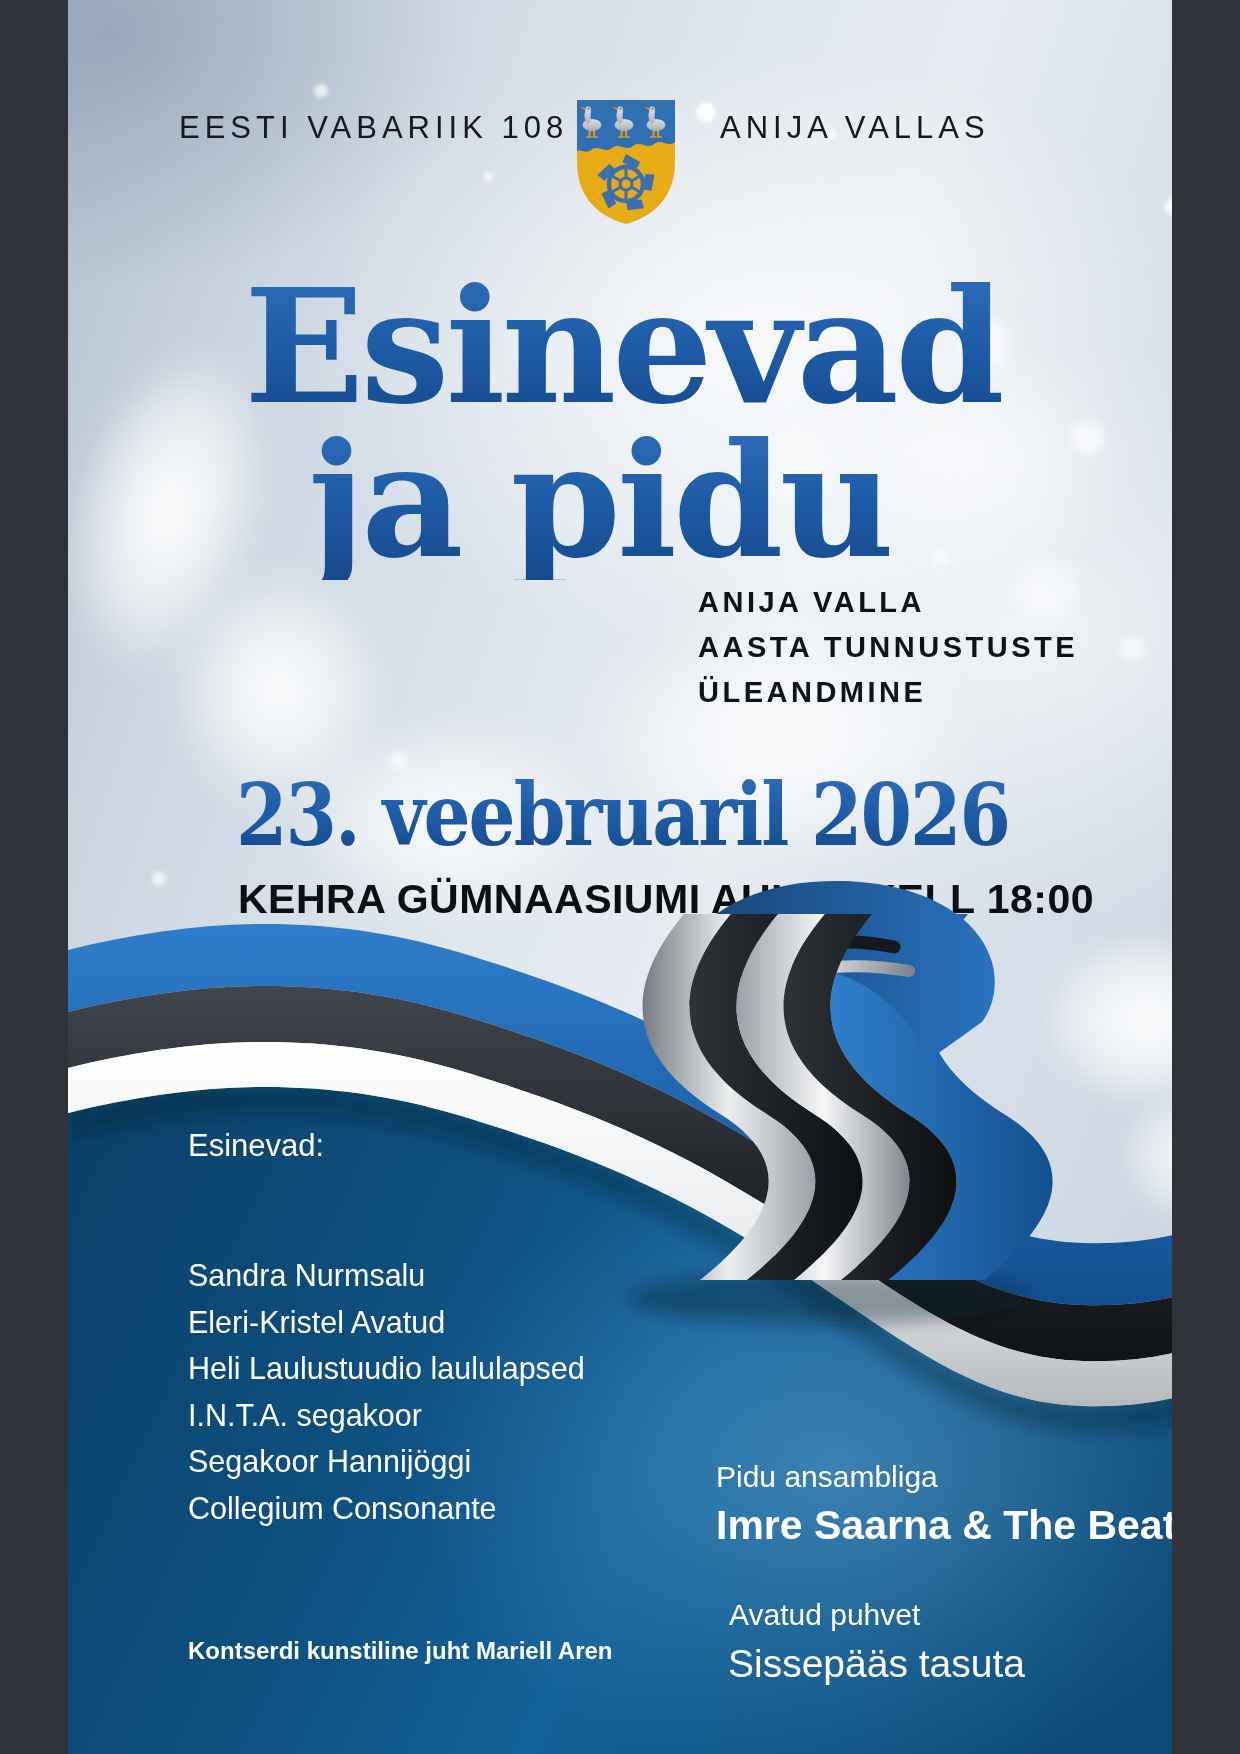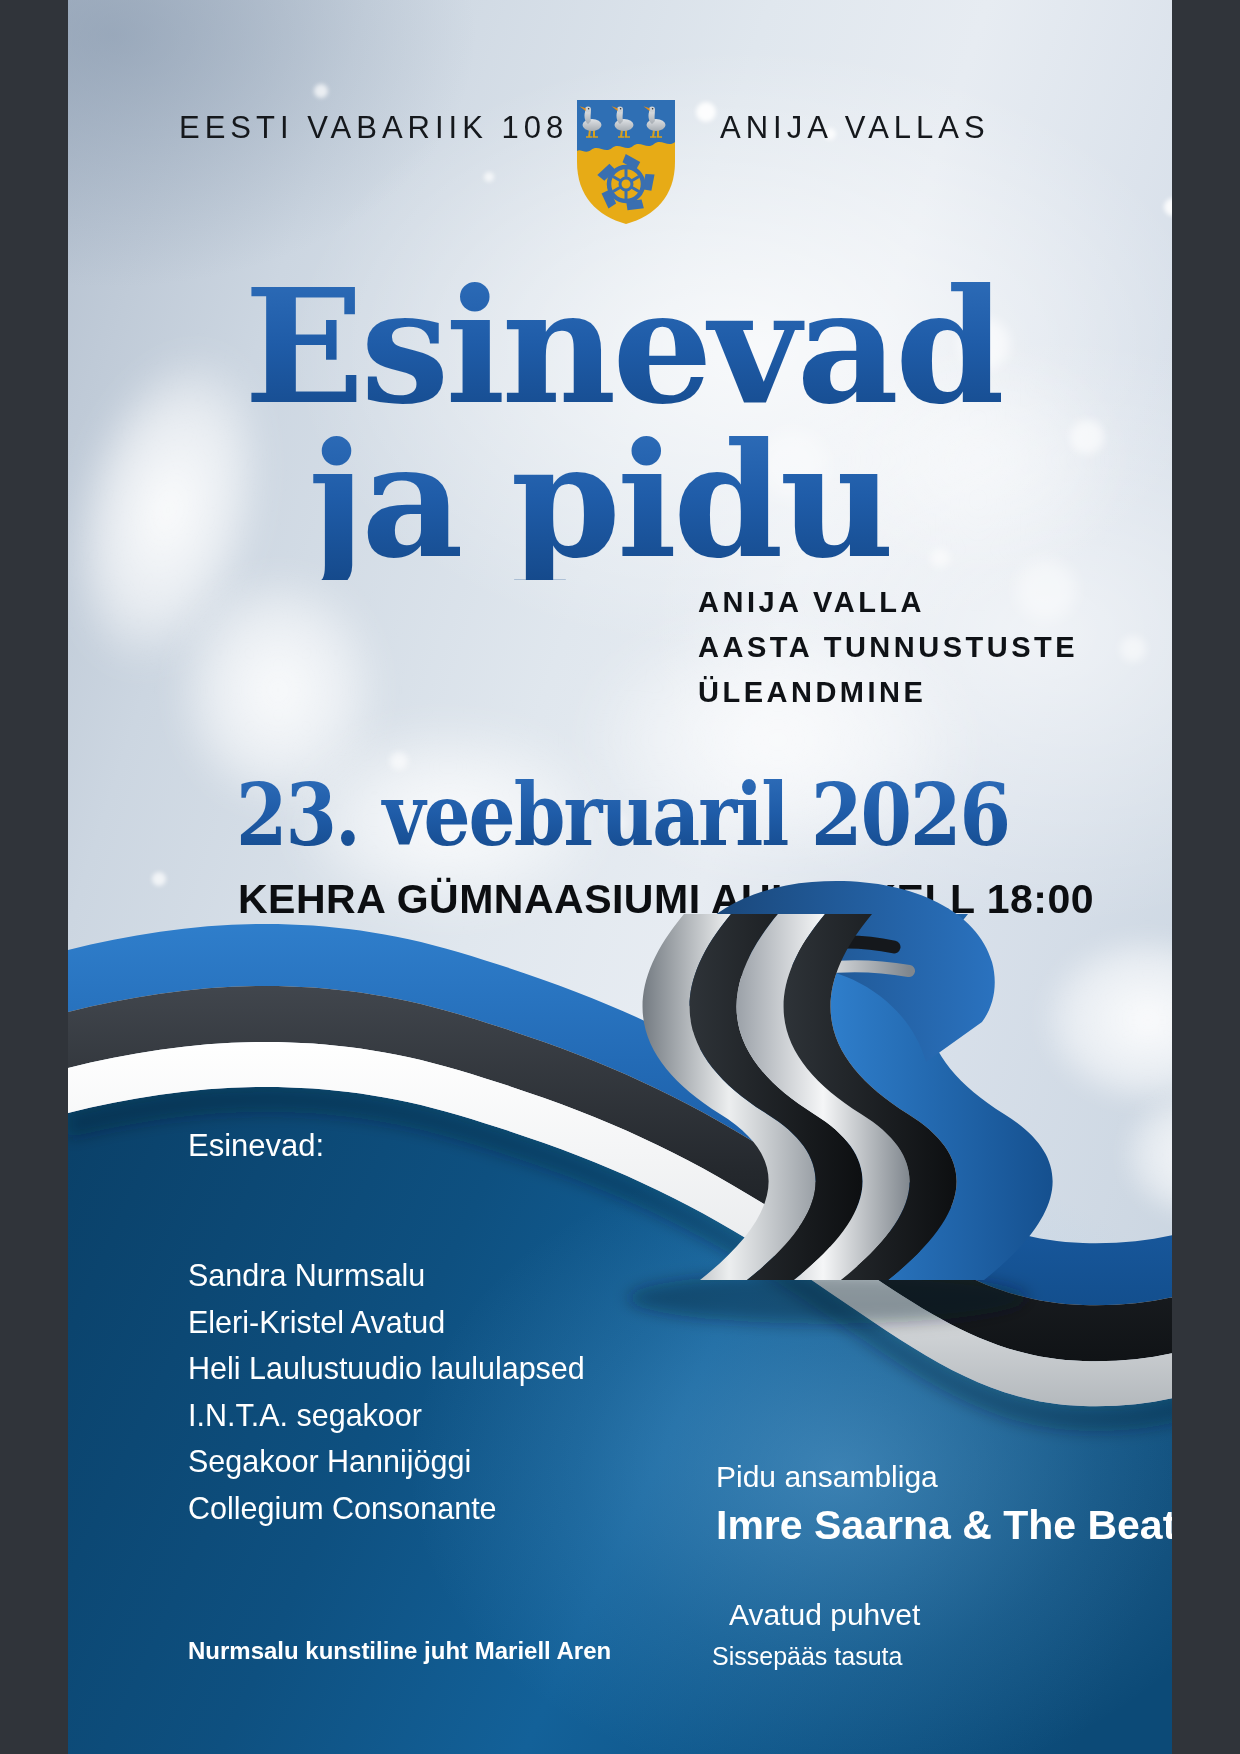--- a/index.html
+++ b/index.html
@@ -39,21 +39,21 @@
     letter-spacing:0.5px;white-space:nowrap;
   }
   .ribbon-svg{position:absolute;left:0;top:850px;}
   .crest-svg{position:absolute;left:503px;top:96px;}
   .esinevad{position:absolute;left:120px;top:1128px;font-size:31px;color:#ffffff;white-space:nowrap;}
   .performers{position:absolute;left:120px;top:1212px;color:#ffffff;font-size:30.5px;line-height:46.5px;white-space:nowrap;margin-top:40px;}
   .note{position:absolute;left:120px;top:1637px;color:#ffffff;font-size:24px;font-weight:bold;white-space:nowrap;}
   .party-label{position:absolute;left:648px;top:1460px;color:#ffffff;font-size:30px;white-space:nowrap;}
   .party-band{position:absolute;left:648px;top:1502px;color:#ffffff;font-size:41px;font-weight:bold;white-space:nowrap;}
   .party-l1{position:absolute;left:648px;top:1598px;color:#ffffff;font-size:30px;white-space:nowrap;margin-left:13px;}
-  .party-l2{position:absolute;left:644px;top:1642px;color:#ffffff;font-size:25px;white-space:nowrap;}
+  .party-l2{position:absolute;left:660px;top:1642px;color:#ffffff;font-size:39px;white-space:nowrap;}
 </style>
 </head>
 <body>
 
 <div class="poster">
 
   <div class="blob" style="left:-30px;top:280px;width:260px;height:460px;filter:blur(14px);background:radial-gradient(closest-side,rgba(255,255,255,.95),rgba(255,255,255,.55) 45%,rgba(255,255,255,0) 72%);transform:rotate(15deg);"></div>
   <div class="blob" style="left:60px;top:520px;width:300px;height:340px;filter:blur(16px);background:radial-gradient(closest-side,rgba(255,255,255,.9),rgba(255,255,255,.5) 45%,rgba(255,255,255,0) 72%);"></div>
   <div class="blob" style="left:150px;top:680px;width:460px;height:280px;filter:blur(20px);background:radial-gradient(closest-side,rgba(255,255,255,.85),rgba(255,255,255,.45) 45%,rgba(255,255,255,0) 72%);"></div>
   <div class="blob" style="left:430px;top:560px;width:560px;height:360px;filter:blur(26px);background:radial-gradient(closest-side,rgba(255,255,255,.8),rgba(255,255,255,.4) 45%,rgba(255,255,255,0) 72%);"></div>
@@ -216,20 +216,20 @@
 
   <div class="esinevad">Esinevad:</div>
   <div class="performers">
     <div>Sandra Nurmsalu</div>
     <div>Eleri-Kristel Avatud</div>
     <div>Heli Laulustuudio laululapsed</div>
     <div>I.N.T.A. segakoor</div>
     <div>Segakoor Hannijöggi</div>
     <div>Collegium Consonante</div>
   </div>
-  <div class="note">Nurmsalu kunstiline juht Mariell Aren</div>
+  <div class="note">Kontserdi kunstiline juht Mariell Aren</div>
 
   <div class="party-label">Pidu ansambliga</div>
   <div class="party-band">Imre Saarna &amp; The Beat</div>
   <div class="party-l1">Avatud puhvet</div>
   <div class="party-l2">Sissepääs tasuta</div>
 
 </div>
 
 </body></html>

